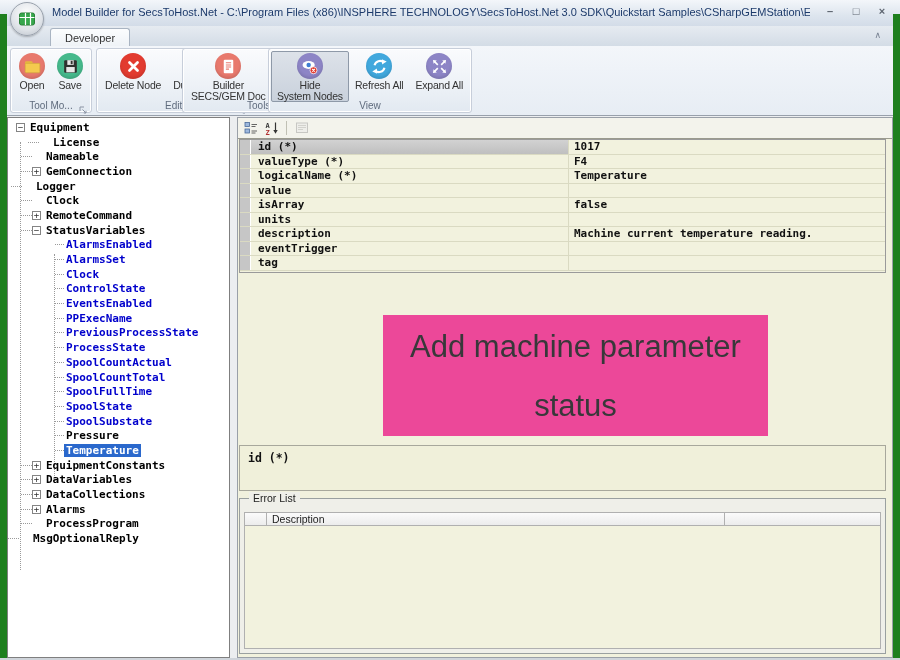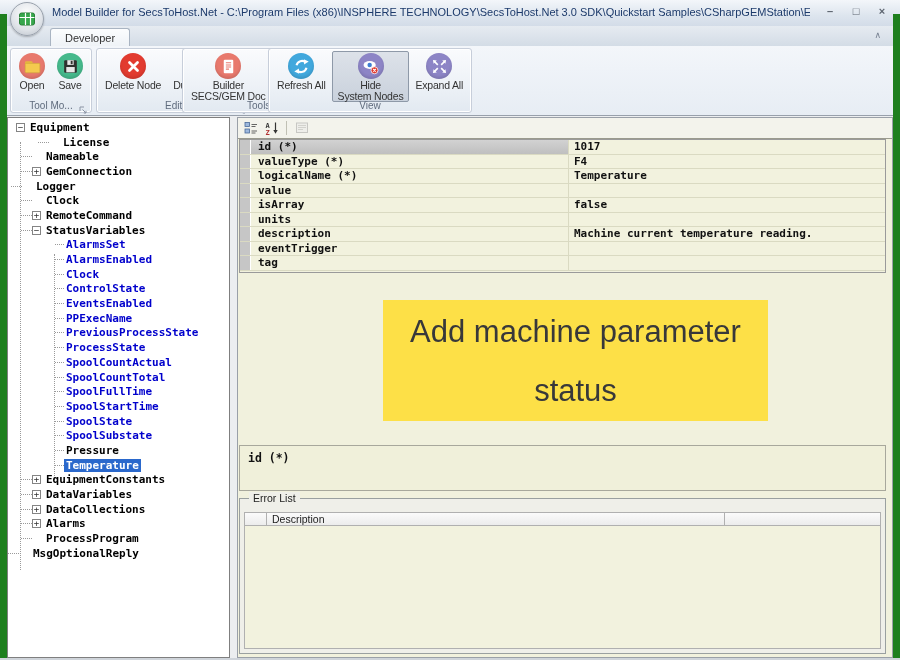--- a/index.html
+++ b/index.html
@@ -206,42 +206,42 @@
               </svg>
             </div>
             <div class="lbl">Validate
 Tool Model</div>
           </div>
         </div>
         <div class="rcaption">Tools</div>
       </div>
       <div class="rgroup" style="left: 261px;">
         <div class="buttons">
+          <div class="rbtn pressed">
+            <div class="circ" style="background: rgb(141, 133, 198);">
+              <svg viewBox="0 0 18 18">
+                <ellipse cx="8.2" cy="7.6" rx="5.8" ry="3.7" fill="#fff"></ellipse>
+                <circle cx="8.2" cy="7.6" r="2.1" fill="#3f7fd2"></circle>
+                <circle cx="12.8" cy="12.6" r="3.3" fill="#e03a2f" stroke="#fff" stroke-width="0.7"></circle>
+                <path d="M11.6 11.4l2.4 2.4 M14 11.4l-2.4 2.4" stroke="#fff" stroke-width="1.1"></path>
+              </svg>
+            </div>
+            <div class="lbl">Hide
+System Nodes</div>
+          </div>
           <div class="rbtn">
             <div class="circ" style="background: rgb(65, 168, 221);">
               <svg viewBox="0 0 18 18">
                 <path d="M4.3 7.8 A5.2 5.2 0 0 1 13 5.2" stroke="#fff" stroke-width="2" fill="none"></path>
                 <polygon points="11.2,2.2 15.8,4.3 11.5,7.2" fill="#fff"></polygon>
                 <path d="M13.7 10.2 A5.2 5.2 0 0 1 5 12.8" stroke="#fff" stroke-width="2" fill="none"></path>
                 <polygon points="6.8,15.8 2.2,13.7 6.5,10.8" fill="#fff"></polygon>
               </svg>
             </div>
             <div class="lbl">Refresh All</div>
-          </div>
-          <div class="rbtn pressed">
-            <div class="circ" style="background: rgb(141, 133, 198);">
-              <svg viewBox="0 0 18 18">
-                <ellipse cx="8.2" cy="7.6" rx="5.8" ry="3.7" fill="#fff"></ellipse>
-                <circle cx="8.2" cy="7.6" r="2.1" fill="#3f7fd2"></circle>
-                <circle cx="12.8" cy="12.6" r="3.3" fill="#e03a2f" stroke="#fff" stroke-width="0.7"></circle>
-                <path d="M11.6 11.4l2.4 2.4 M14 11.4l-2.4 2.4" stroke="#fff" stroke-width="1.1"></path>
-              </svg>
-            </div>
-            <div class="lbl">Hide
-System Nodes</div>
           </div>
           <div class="rbtn">
             <div class="circ" style="background: rgb(141, 133, 198);">
               <svg viewBox="0 0 18 18">
                 <path d="M7.4 7.4 L4 4 M10.6 7.4 L14 4 M7.4 10.6 L4 14 M10.6 10.6 L14 14" stroke="#fff" stroke-width="1.6"></path>
                 <polygon points="2.8,2.8 6.4,3.4 3.4,6.4" fill="#fff"></polygon>
                 <polygon points="15.2,2.8 11.6,3.4 14.6,6.4" fill="#fff"></polygon>
                 <polygon points="2.8,15.2 3.4,11.6 6.4,14.6" fill="#fff"></polygon>
                 <polygon points="15.2,15.2 11.6,14.6 14.6,11.6" fill="#fff"></polygon>
               </svg>
@@ -255,21 +255,21 @@
 
   <div id="main">
     <div id="tree-panel">
       <div class="tguide" style="left:12px;top:24px;height:428px;"></div>
       <div class="tguide" style="left:46px;top:136px;height:226px;"></div>
       <div id="tree-list">
           <div class="trow black" style="padding-left: 8px;">
             <span class="box">−</span>
             <span class="tlabel">Equipment</span>
           </div>
-          <div class="trow black" style="padding-left: 30px;">
+          <div class="trow black" style="padding-left: 20px;">
             <span class="stub" style="width: 11px;"></span>
             <span class="spacer"></span>
             <span class="tlabel">License</span>
           </div>
           <div class="trow black" style="padding-left: 13px;">
             <span class="stub" style="width: 11px;"></span>
             <span class="spacer"></span>
             <span class="tlabel">Nameable</span>
           </div>
           <div class="trow black" style="padding-left: 13px;">
@@ -292,28 +292,28 @@
             <span class="box">+</span>
             <span class="tlabel">RemoteCommand</span>
           </div>
           <div class="trow black" style="padding-left: 13px;">
             <span class="stub" style="width: 11px;"></span>
             <span class="box">−</span>
             <span class="tlabel">StatusVariables</span>
           </div>
           <div class="trow blue" style="padding-left: 47px;">
             <span class="stub" style="width: 9px;"></span>
+            <span class="tlabel">AlarmsEnabled</span>
+          </div>
+          <div class="trow blue" style="padding-left: 47px;">
+            <span class="stub" style="width: 9px;"></span>
             <span class="tlabel">AlarmsSet</span>
           </div>
           <div class="trow blue" style="padding-left: 47px;">
             <span class="stub" style="width: 9px;"></span>
-            <span class="tlabel">AlarmsEnabled</span>
-          </div>
-          <div class="trow blue" style="padding-left: 47px;">
-            <span class="stub" style="width: 9px;"></span>
             <span class="tlabel">Clock</span>
           </div>
           <div class="trow blue" style="padding-left: 47px;">
             <span class="stub" style="width: 9px;"></span>
             <span class="tlabel">ControlState</span>
           </div>
           <div class="trow blue" style="padding-left: 47px;">
             <span class="stub" style="width: 9px;"></span>
             <span class="tlabel">EventsEnabled</span>
           </div>
@@ -333,24 +333,20 @@
             <span class="stub" style="width: 9px;"></span>
             <span class="tlabel">SpoolCountActual</span>
           </div>
           <div class="trow blue" style="padding-left: 47px;">
             <span class="stub" style="width: 9px;"></span>
             <span class="tlabel">SpoolCountTotal</span>
           </div>
           <div class="trow blue" style="padding-left: 47px;">
             <span class="stub" style="width: 9px;"></span>
             <span class="tlabel">SpoolFullTime</span>
-          </div>
-          <div class="trow blue" style="padding-left: 47px;">
-            <span class="stub" style="width: 9px;"></span>
-            <span class="tlabel">SpoolStartTime</span>
           </div>
           <div class="trow blue" style="padding-left: 47px;">
             <span class="stub" style="width: 9px;"></span>
             <span class="tlabel">SpoolState</span>
           </div>
           <div class="trow blue" style="padding-left: 47px;">
             <span class="stub" style="width: 9px;"></span>
             <span class="tlabel">SpoolSubstate</span>
           </div>
           <div class="trow black" style="padding-left: 47px;">
@@ -461,21 +457,21 @@
             <div class="pgname">eventTrigger</div>
             <div class="pgvalue"></div>
           </div>
           <div class="pgrow">
             <div class="pgmargin"></div>
             <div class="pgname">tag</div>
             <div class="pgvalue"></div>
           </div>
         </div>
 
-      <div id="annotation" style="background: #fde047;">Add machine parameter status</div>
+      <div id="annotation" style="background: #ec4899; margin-top: 15px;">Add machine parameter status</div>
 
       <div id="help-panel">id (*)</div>
 
       <div id="error-group">
         <div id="error-caption">Error List</div>
         <div id="error-header">
           <div class="ehcell" style="width:22px;flex:none;"></div>
           <div class="ehcell" style="width:458px;flex:none;">Description</div>
           <div class="ehcell" style="flex:1;"></div>
         </div>

